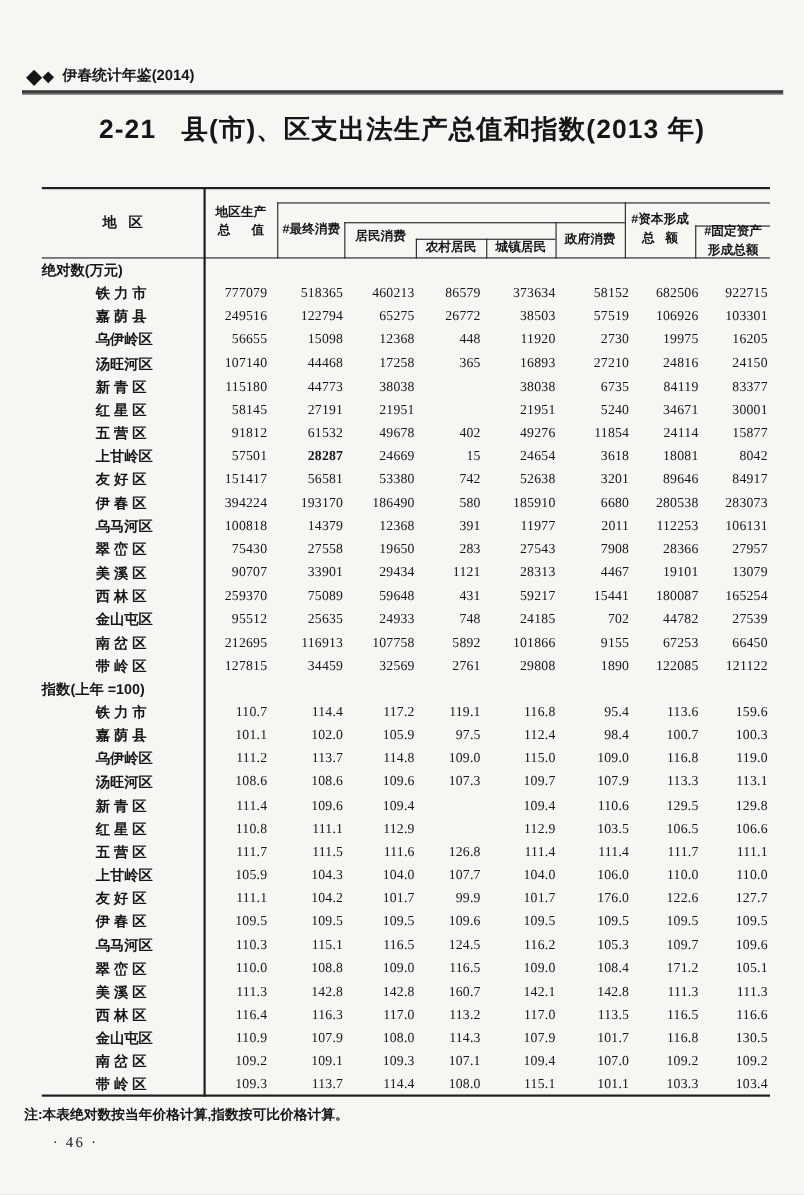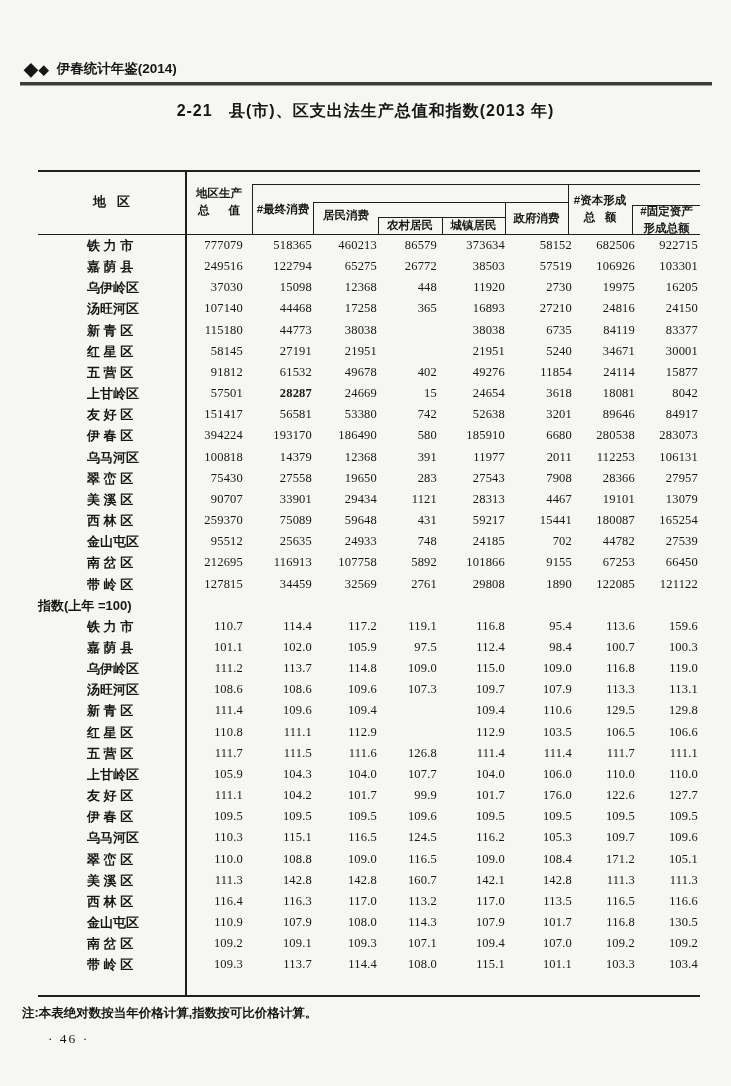--- a/index.html
+++ b/index.html
@@ -6,21 +6,21 @@
   .page{position:relative;width:731px;height:1086px;background:#f6f6f2;overflow:hidden;
         font-family:"Liberation Serif",serif;color:#161616;}
   
   .brand{position:absolute;left:24px;top:60px;display:flex;align-items:center;
          font-family:"Liberation Sans",sans-serif;font-weight:bold;font-size:13.5px;}
   .d1{font-size:18px;line-height:1;margin-right:1px;}
   .d2{font-size:13px;line-height:1;margin-right:8px;}
   .rule{position:absolute;left:20px;top:82px;width:692px;height:3px;background:#3c3c3c;
         border-bottom:1px solid #9a9a98;}
   .title{position:absolute;left:0;top:101px;width:731px;text-align:center;white-space:pre;
-         font-family:"Liberation Sans",sans-serif;font-weight:bold;font-size:16px;letter-spacing:1px;}
+         font-family:"Liberation Sans",sans-serif;font-weight:bold;font-size:24px;letter-spacing:1px;}
   
   .table{position:absolute;left:38px;top:170px;width:662px;height:827px;}
   .gl{position:absolute;background:#1f1f1f;display:block;}
   .hc{position:absolute;display:flex;align-items:center;justify-content:center;text-align:center;
       white-space:pre;font-family:"Liberation Sans",sans-serif;font-weight:bold;
       font-size:11.5px;line-height:1.45;}
   .hc.topalign{align-items:flex-start;padding-top:5px;box-sizing:border-box;}
   .tbody{position:absolute;left:0;top:65px;width:662px;}
   .row{position:relative;height:21.17px;}
   .slabel{position:absolute;left:0;top:0;line-height:21.17px;white-space:pre;
@@ -74,20 +74,23 @@
     <div class="hc" style="left:341px;top:47px;width:62px;height:17px">农村居民</div>
     <div class="hc" style="left:405px;top:47px;width:61px;height:17px">城镇居民</div>
     <div class="hc" style="left:468px;top:32px;width:61px;height:32px">政府消费</div>
     <div class="hc" style="left:531px;top:14px;width:62px;height:50px">#资本形成
 总   额</div>
     <div class="hc" style="left:595px;top:35px;width:67px;height:29px">#固定资产
 形成总额</div>
 
     <div class="tbody">
         <div class="row">
+          <span class="slabel">绝对数(万元)</span>
+        </div>
+        <div class="row">
           <span class="name">铁 力 市</span>
           <span class="num" style="right: 457px;">777079</span>
           <span class="num" style="right: 388px;">518365</span>
           <span class="num" style="right: 323px;">460213</span>
           <span class="num" style="right: 263px;">86579</span>
           <span class="num" style="right: 195px;">373634</span>
           <span class="num" style="right: 128px;">58152</span>
           <span class="num" style="right: 65px;">682506</span>
           <span class="num" style="right: 2px;">922715</span>
         </div>
@@ -97,21 +100,21 @@
           <span class="num" style="right: 388px;">122794</span>
           <span class="num" style="right: 323px;">65275</span>
           <span class="num" style="right: 263px;">26772</span>
           <span class="num" style="right: 195px;">38503</span>
           <span class="num" style="right: 128px;">57519</span>
           <span class="num" style="right: 65px;">106926</span>
           <span class="num" style="right: 2px;">103301</span>
         </div>
         <div class="row">
           <span class="name">乌伊岭区</span>
-          <span class="num" style="right: 457px;">37030</span>
+          <span class="num" style="right: 457px;">56655</span>
           <span class="num" style="right: 388px;">15098</span>
           <span class="num" style="right: 323px;">12368</span>
           <span class="num" style="right: 263px;">448</span>
           <span class="num" style="right: 195px;">11920</span>
           <span class="num" style="right: 128px;">2730</span>
           <span class="num" style="right: 65px;">19975</span>
           <span class="num" style="right: 2px;">16205</span>
         </div>
         <div class="row">
           <span class="name">汤旺河区</span>

